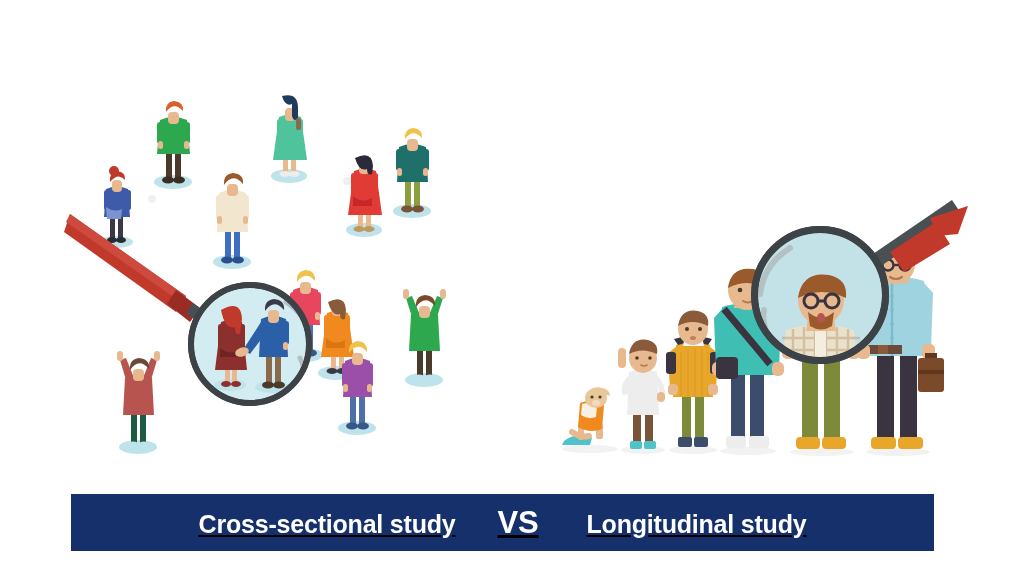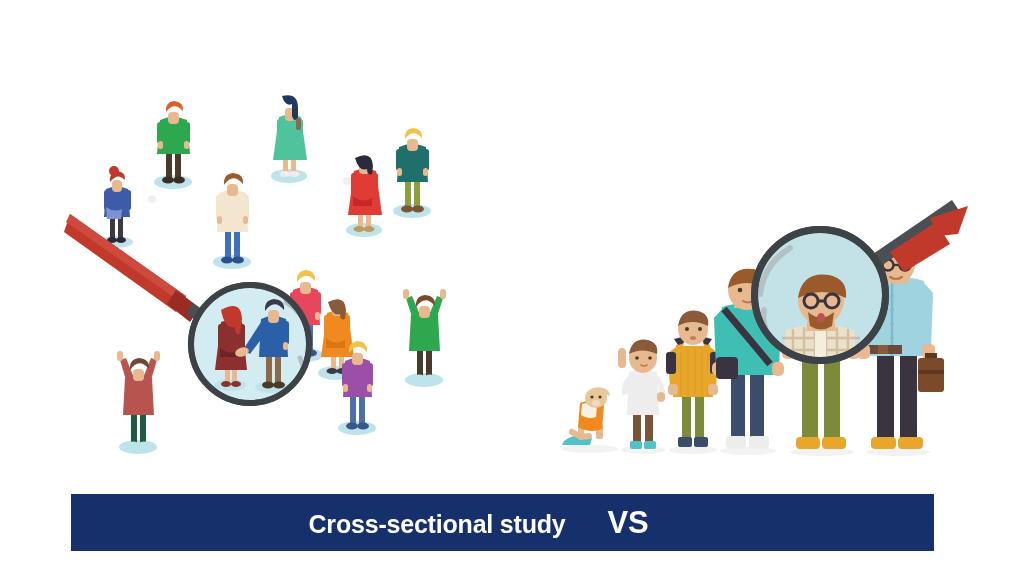--- a/index.html
+++ b/index.html
@@ -36,20 +36,21 @@
     align-items: center;
     justify-content: center;
     box-sizing: border-box;
   }
   .banner-inner {
     display: flex;
     align-items: baseline;
     justify-content: center;
     gap: 0px;
     white-space: nowrap;
+    text-decoration: underline;
   }
   .banner-label {
     color: #ffffff;
     font-family: "Liberation Sans", sans-serif;
     font-weight: bold;
     font-size: 25px;
     letter-spacing: -0.2px;
   }
   #label-left  { margin-right: 42px; }
   #label-vs    { font-size: 31px; margin-right: 48px; }
@@ -482,16 +483,17 @@
         </g>
         <circle cx="820" cy="295" r="65.5" fill="none" stroke="#3D4247" stroke-width="7"></circle>
       </g>
     </g>
   </svg>
 
   <div id="banner">
     <div class="banner-inner">
       <span id="label-left" class="banner-label">Cross-sectional study</span>
       <span id="label-vs" class="banner-label">VS</span>
+      <span id="label-right" class="banner-label">Longitudinal study</span>
     </div>
   </div>
 
 </div>
 
 </body></html>

